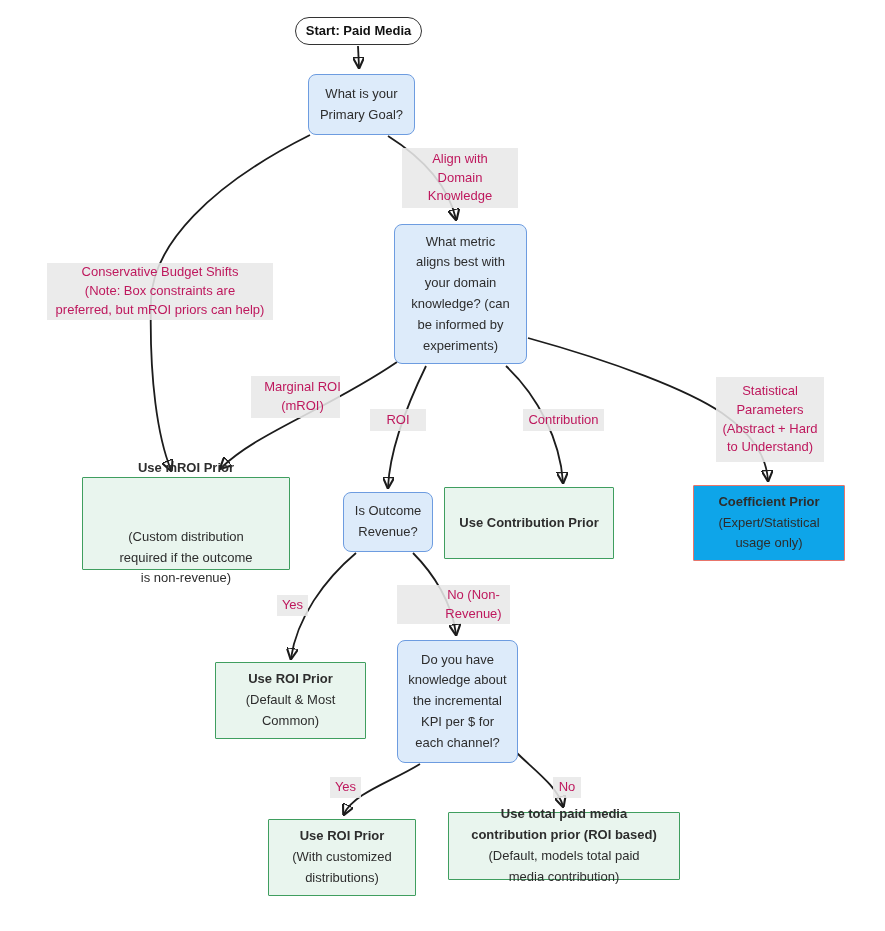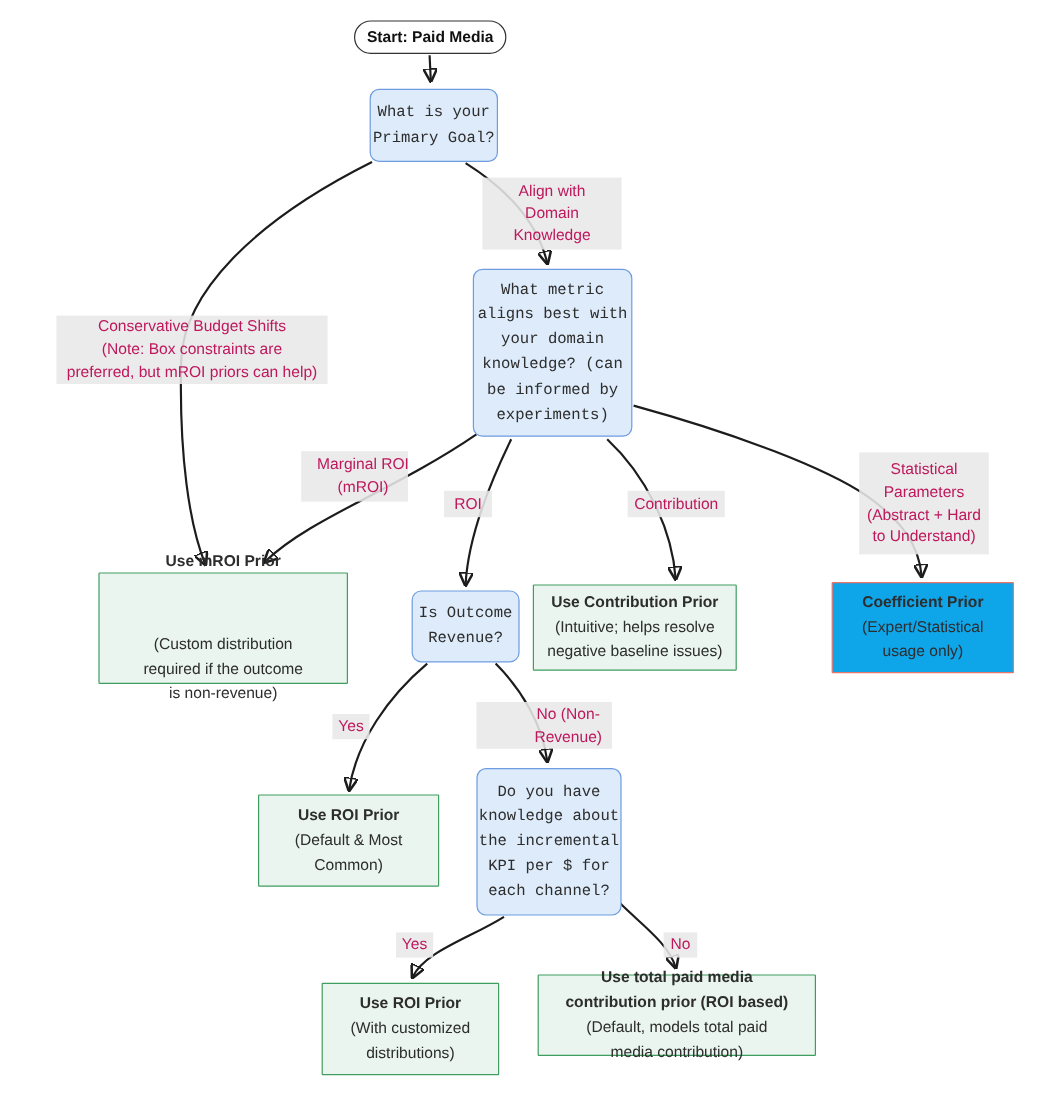--- a/index.html
+++ b/index.html
@@ -36,21 +36,20 @@
     background:#ffffff;
     border:1.6px solid #333333;
     border-radius:15px;
     font-weight:bold;
     color:#111111;
   }
   .blue {
     background:#ddebfa;
     border:1.5px solid #6d9ce0;
     border-radius:8px;
-    font-family:Liberation Mono, monospace;
   }
   .green {
     background:#e9f5ee;
     border:1.6px solid #3f9e5f;
     border-radius:1px;
   }
   .red {
     background:#0ea5e9;
     border:1.8px solid #e8756b;
     border-radius:1px;
@@ -86,21 +85,21 @@
 (Note: Box constraints are
 preferred, but mROI priors can help)</div>
 
   <div class="edge-label" style="left:402px; top:148px; width:116px; height:60px;">Align with
 Domain
 Knowledge</div>
 
   <div class="edge-label" style="left:251px; top:376px; width:89px; height:42px;padding-left:17px;">Marginal ROI
 (mROI)</div>
 
-  <div class="edge-label" style="left:370px; top:409px; width:40px; height:22px;">ROI</div>
+  <div class="edge-label" style="left:370px; top:409px; width:56px; height:22px;">ROI</div>
 
   <div class="edge-label" style="left:523px; top:409px; width:81px; height:22px;">Contribution</div>
 
   <div class="edge-label" style="left:716px; top:377px; width:108px; height:85px;">Statistical
 Parameters
 (Abstract + Hard
 to Understand)</div>
 
   <div class="edge-label" style="left:277px; top:595px; width:31px; height:21px;">Yes</div>
 
@@ -134,22 +133,20 @@
 
   <div class="node green" style="left:82px; top:477px; width:208px; height:93px;gap:48px;">
     <span class="title">Use mROI Prior</span>
     <span class="subtitle">(Custom distribution
 required if the outcome
 is non-revenue)</span>
   </div>
 
   <div class="node green" style="left:444px; top:487px; width:170px; height:72px;">
     <span class="title">Use Contribution Prior</span>
-    <span class="subtitle">(Intuitive; helps resolve
-negative baseline issues)</span>
   </div>
 
   <div class="node red" style="left:693px; top:485px; width:152px; height:76px;">
     <span class="title">Coefficient Prior</span>
     <span class="subtitle">(Expert/Statistical
 usage only)</span>
   </div>
 
   <div class="node green" style="left:215px; top:662px; width:151px; height:77px;">
     <span class="title">Use ROI Prior</span>

